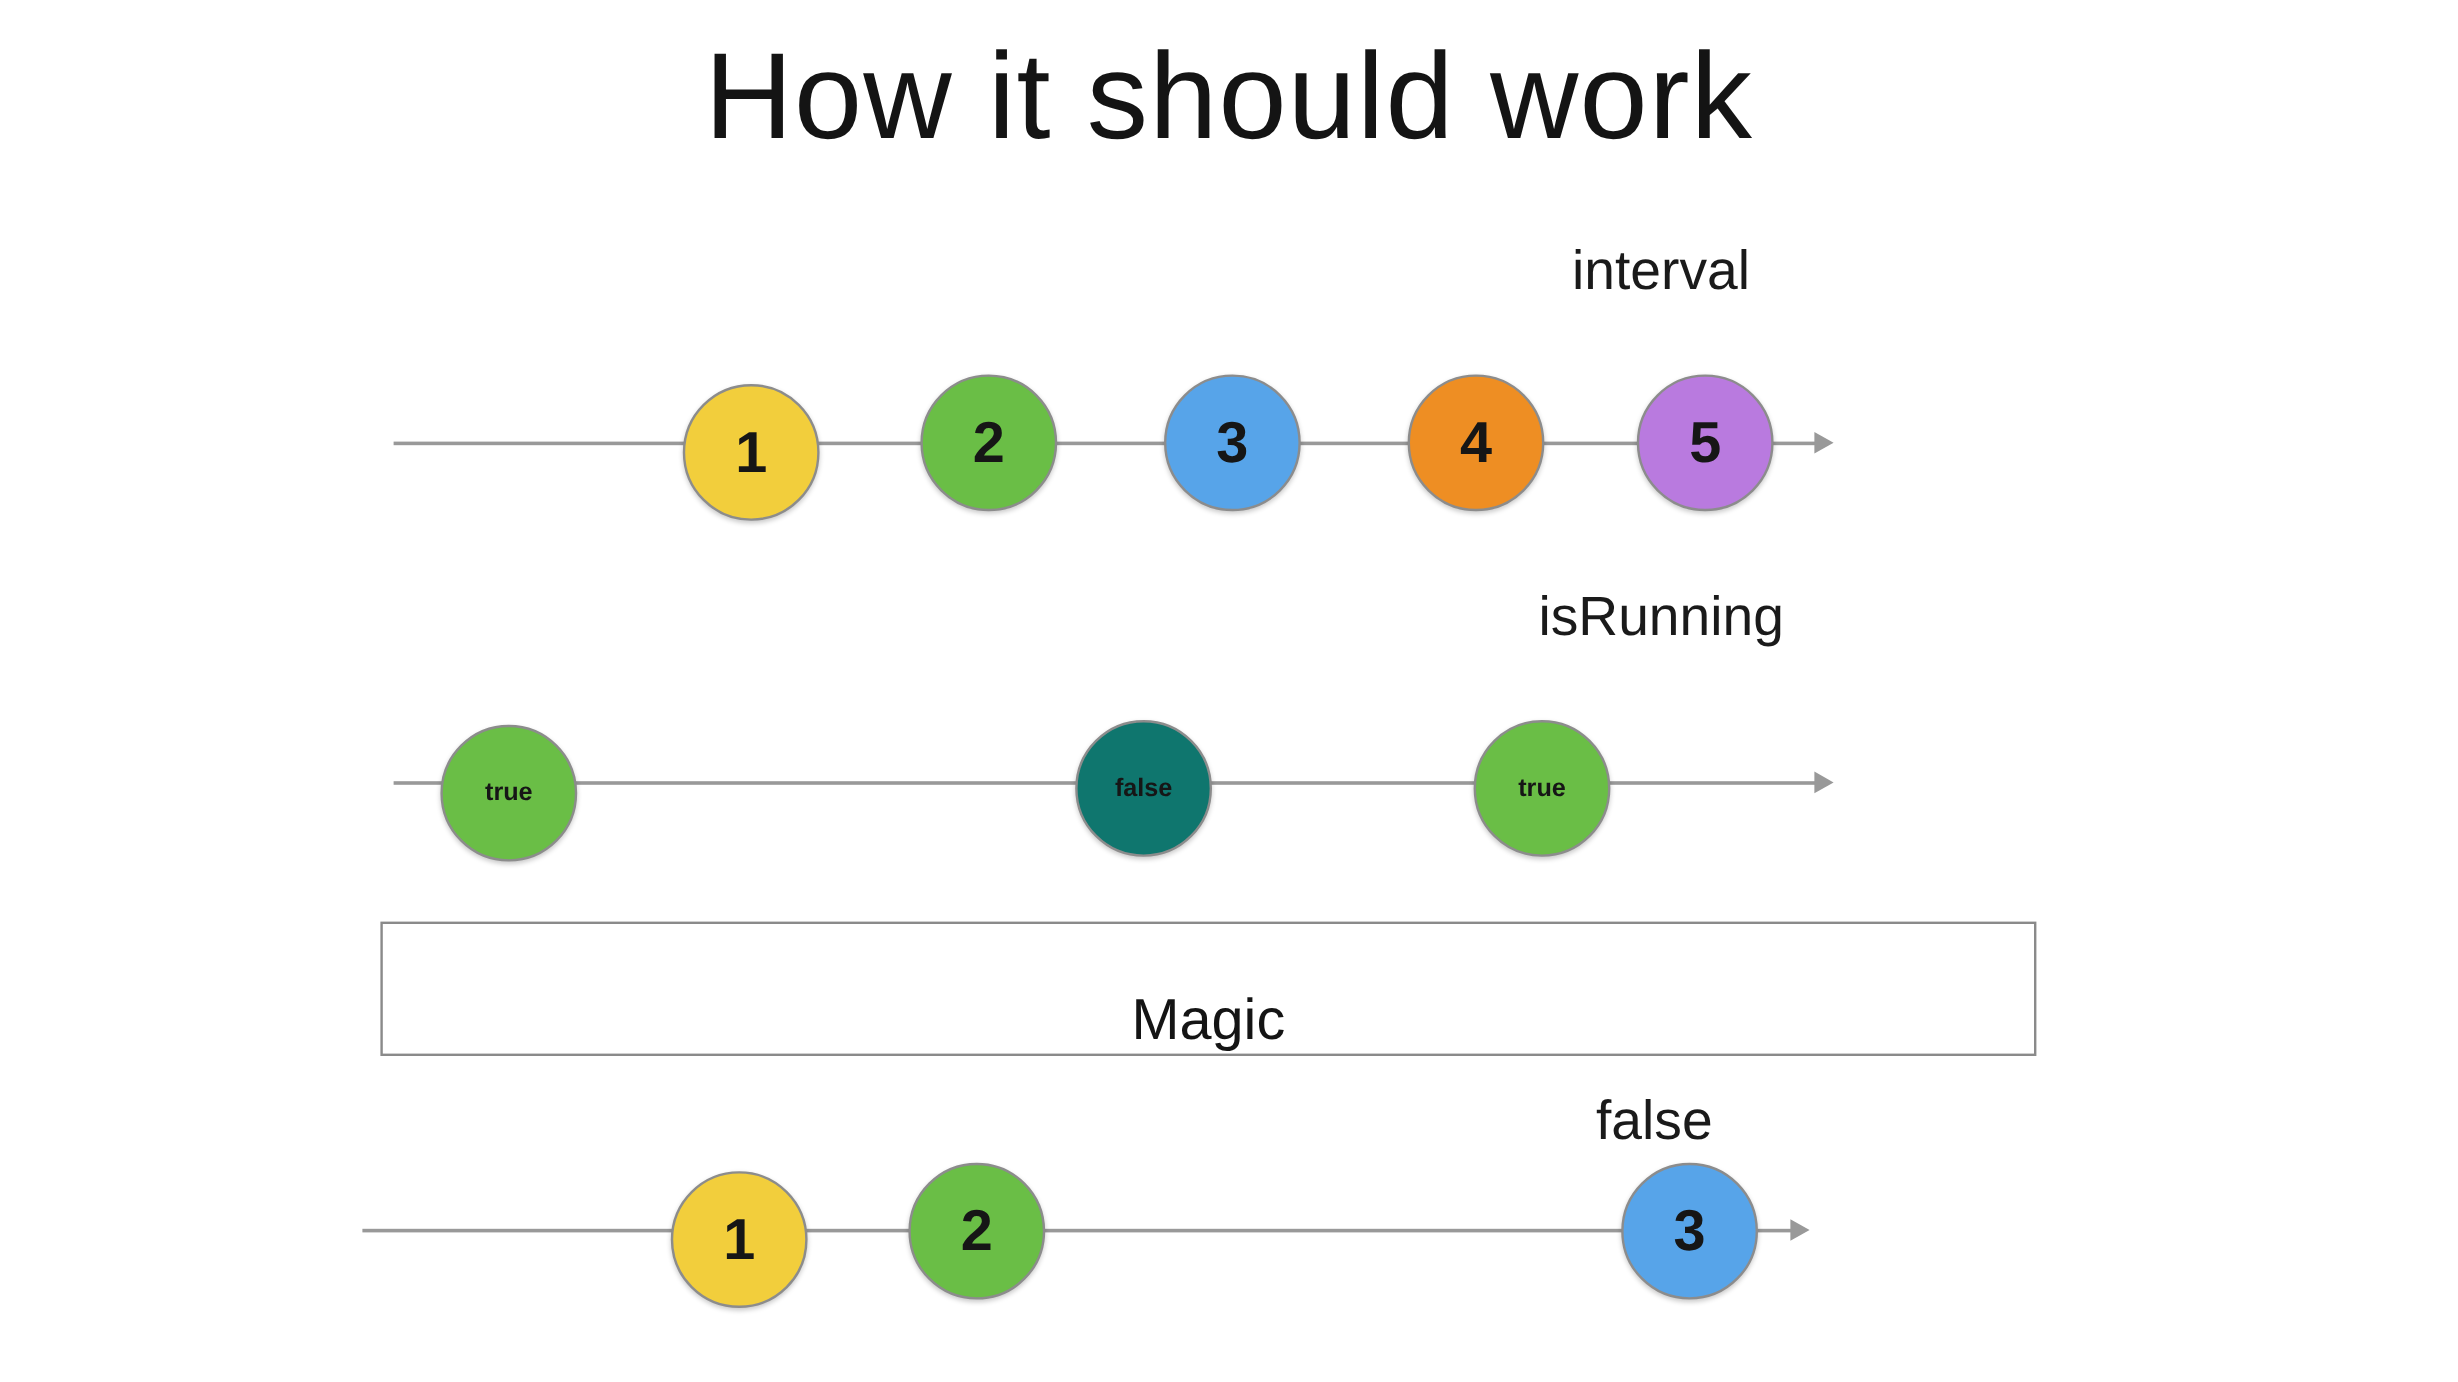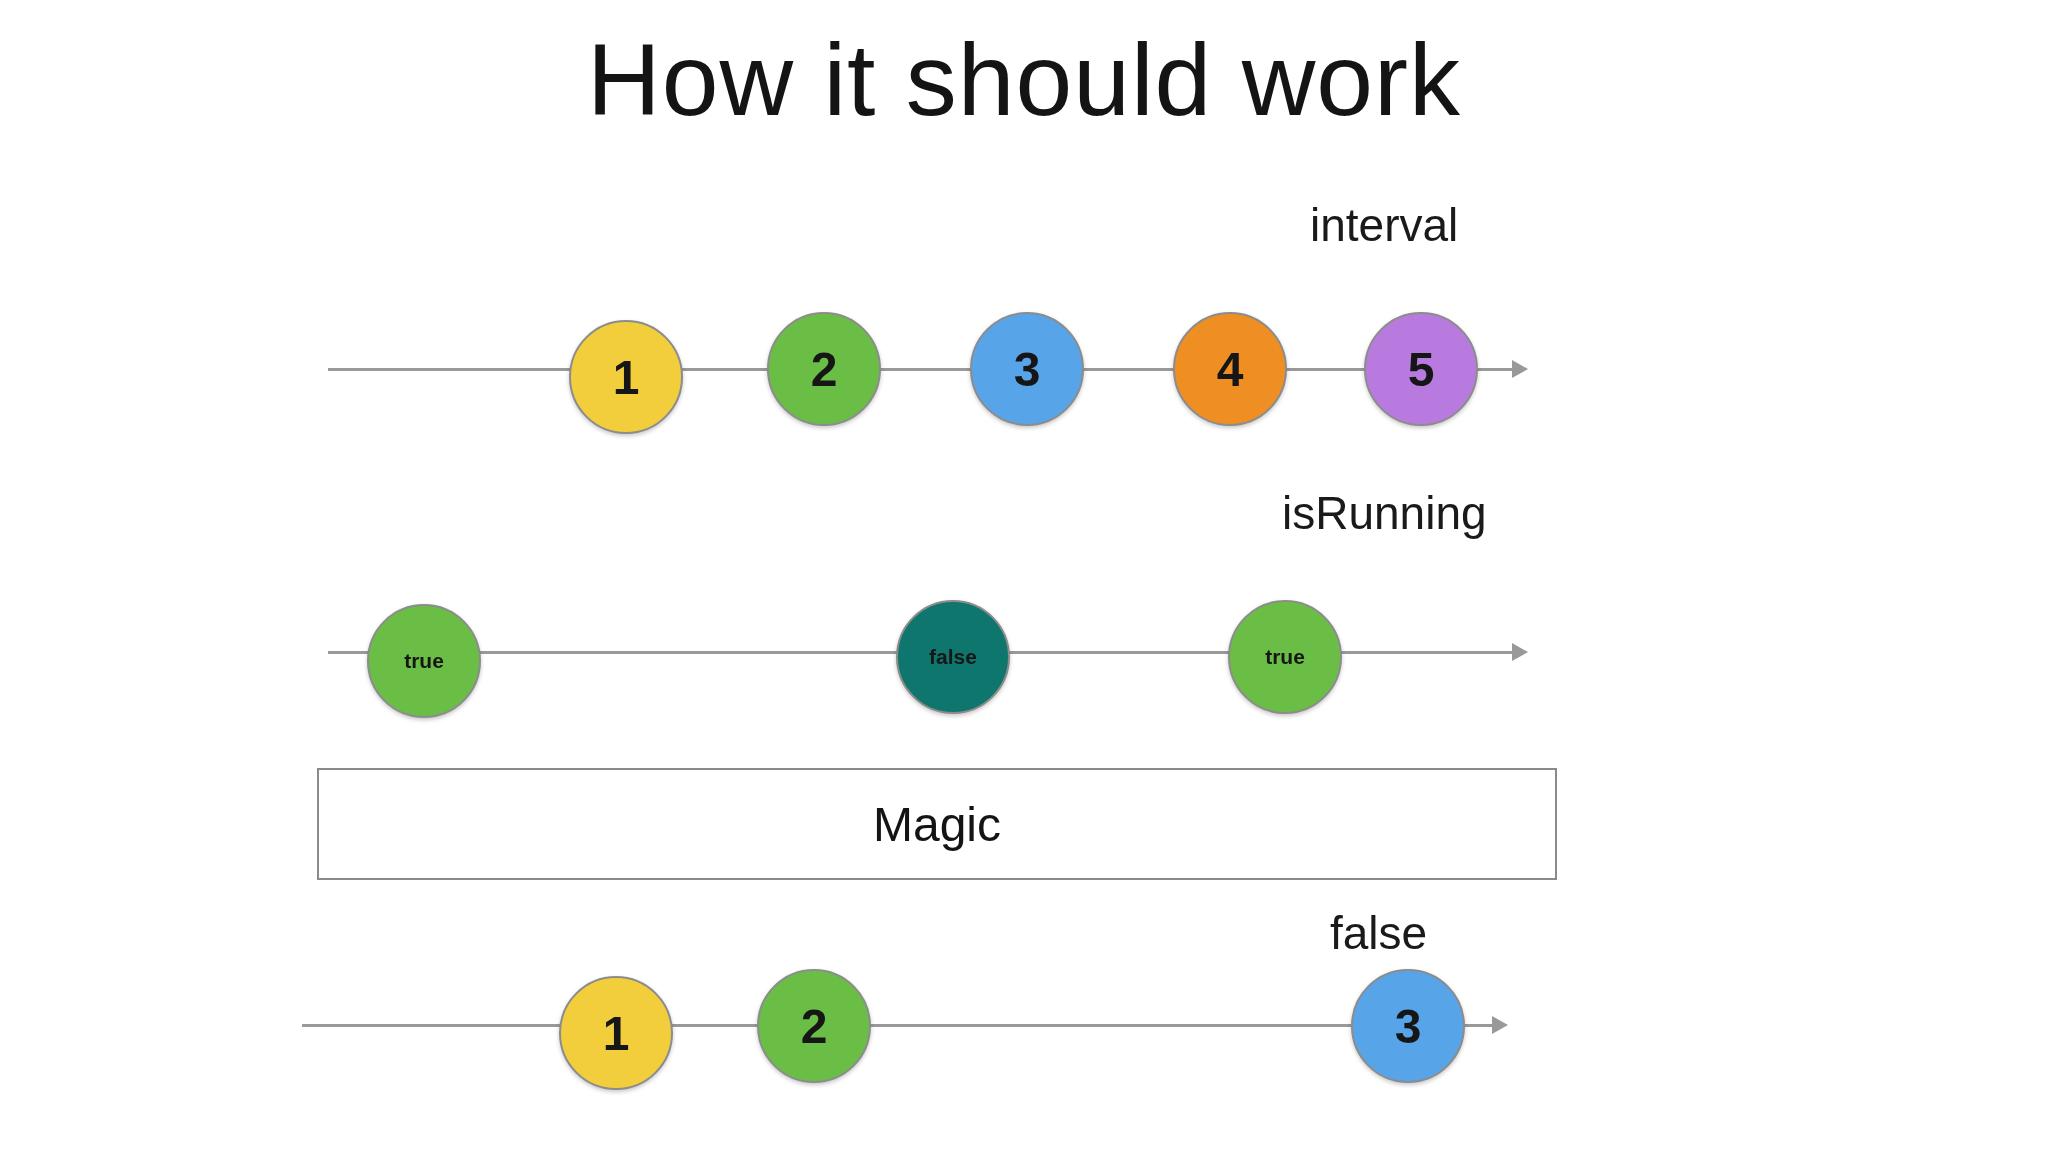--- a/index.html
+++ b/index.html
@@ -62,26 +62,26 @@
   }
   .marble-word {
     font-size: 21px;
     font-weight: 700;
     color: #161616;
   }
   .magic-box {
     position: absolute;
     left: 317px;
     top: 768px;
-    width: 1240px;
+    width: 1380px;
     height: 112px;
     background: #ffffff;
     border: 2px solid #8a8a8a;
     display: flex;
-    align-items: center;
+    align-items: flex-end;
     justify-content: center;
   }
   .magic-label {
     font-size: 48px;
     font-weight: 300;
     color: #141414;
   }
 </style>
 </head>
 <body>

